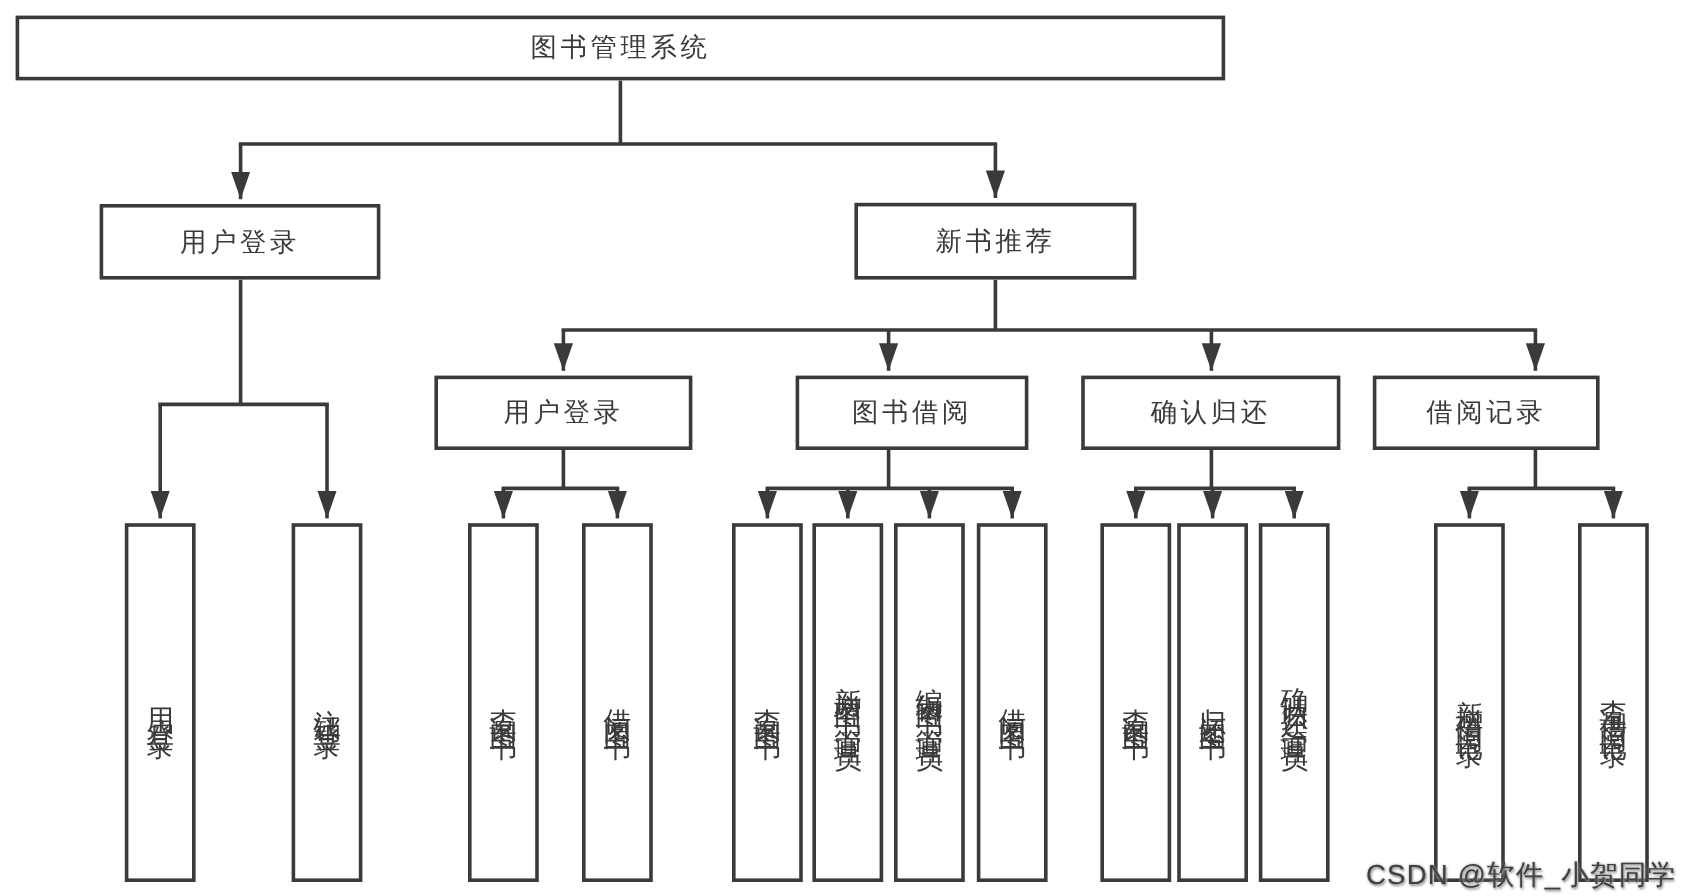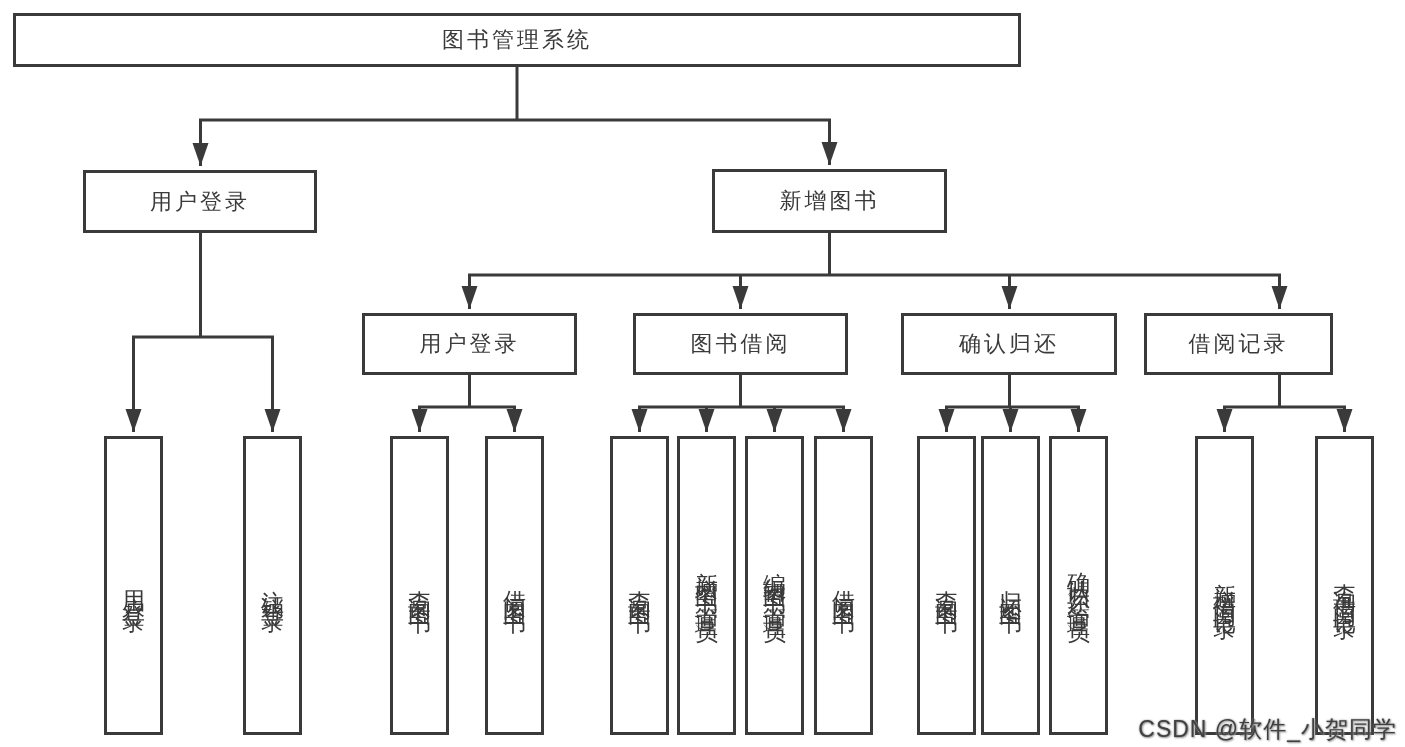--- a/index.html
+++ b/index.html
@@ -125,27 +125,27 @@
   </svg>
 
   <div class="hbox" style="left:13px; top:13px; width:1008px; height:54px;">
     <span>图书管理系统</span>
   </div>
 
   <div class="hbox" style="left:83px; top:170px; width:234px; height:63px;">
     <span>用户登录</span>
   </div>
   <div class="hbox" style="left:712px; top:169px; width:235px; height:64px;">
-    <span>新增图书</span>
+    <span>新书推荐</span>
   </div>
 
   <div class="hbox" style="left:362px; top:313px; width:215px; height:62px;">
     <span>用户登录</span>
   </div>
-  <div class="hbox" style="left:633px; top:313px; width:215px; height:62px;">
+  <div class="hbox" style="left:663px; top:313px; width:194px; height:62px;">
     <span>图书借阅</span>
   </div>
   <div class="hbox" style="left:901px; top:313px; width:216px; height:62px;">
     <span>确认归还</span>
   </div>
   <div class="hbox" style="left:1144px; top:313px; width:189px; height:62px;">
     <span>借阅记录</span>
   </div>
 
   <div class="vbox" style="left:104px;">

